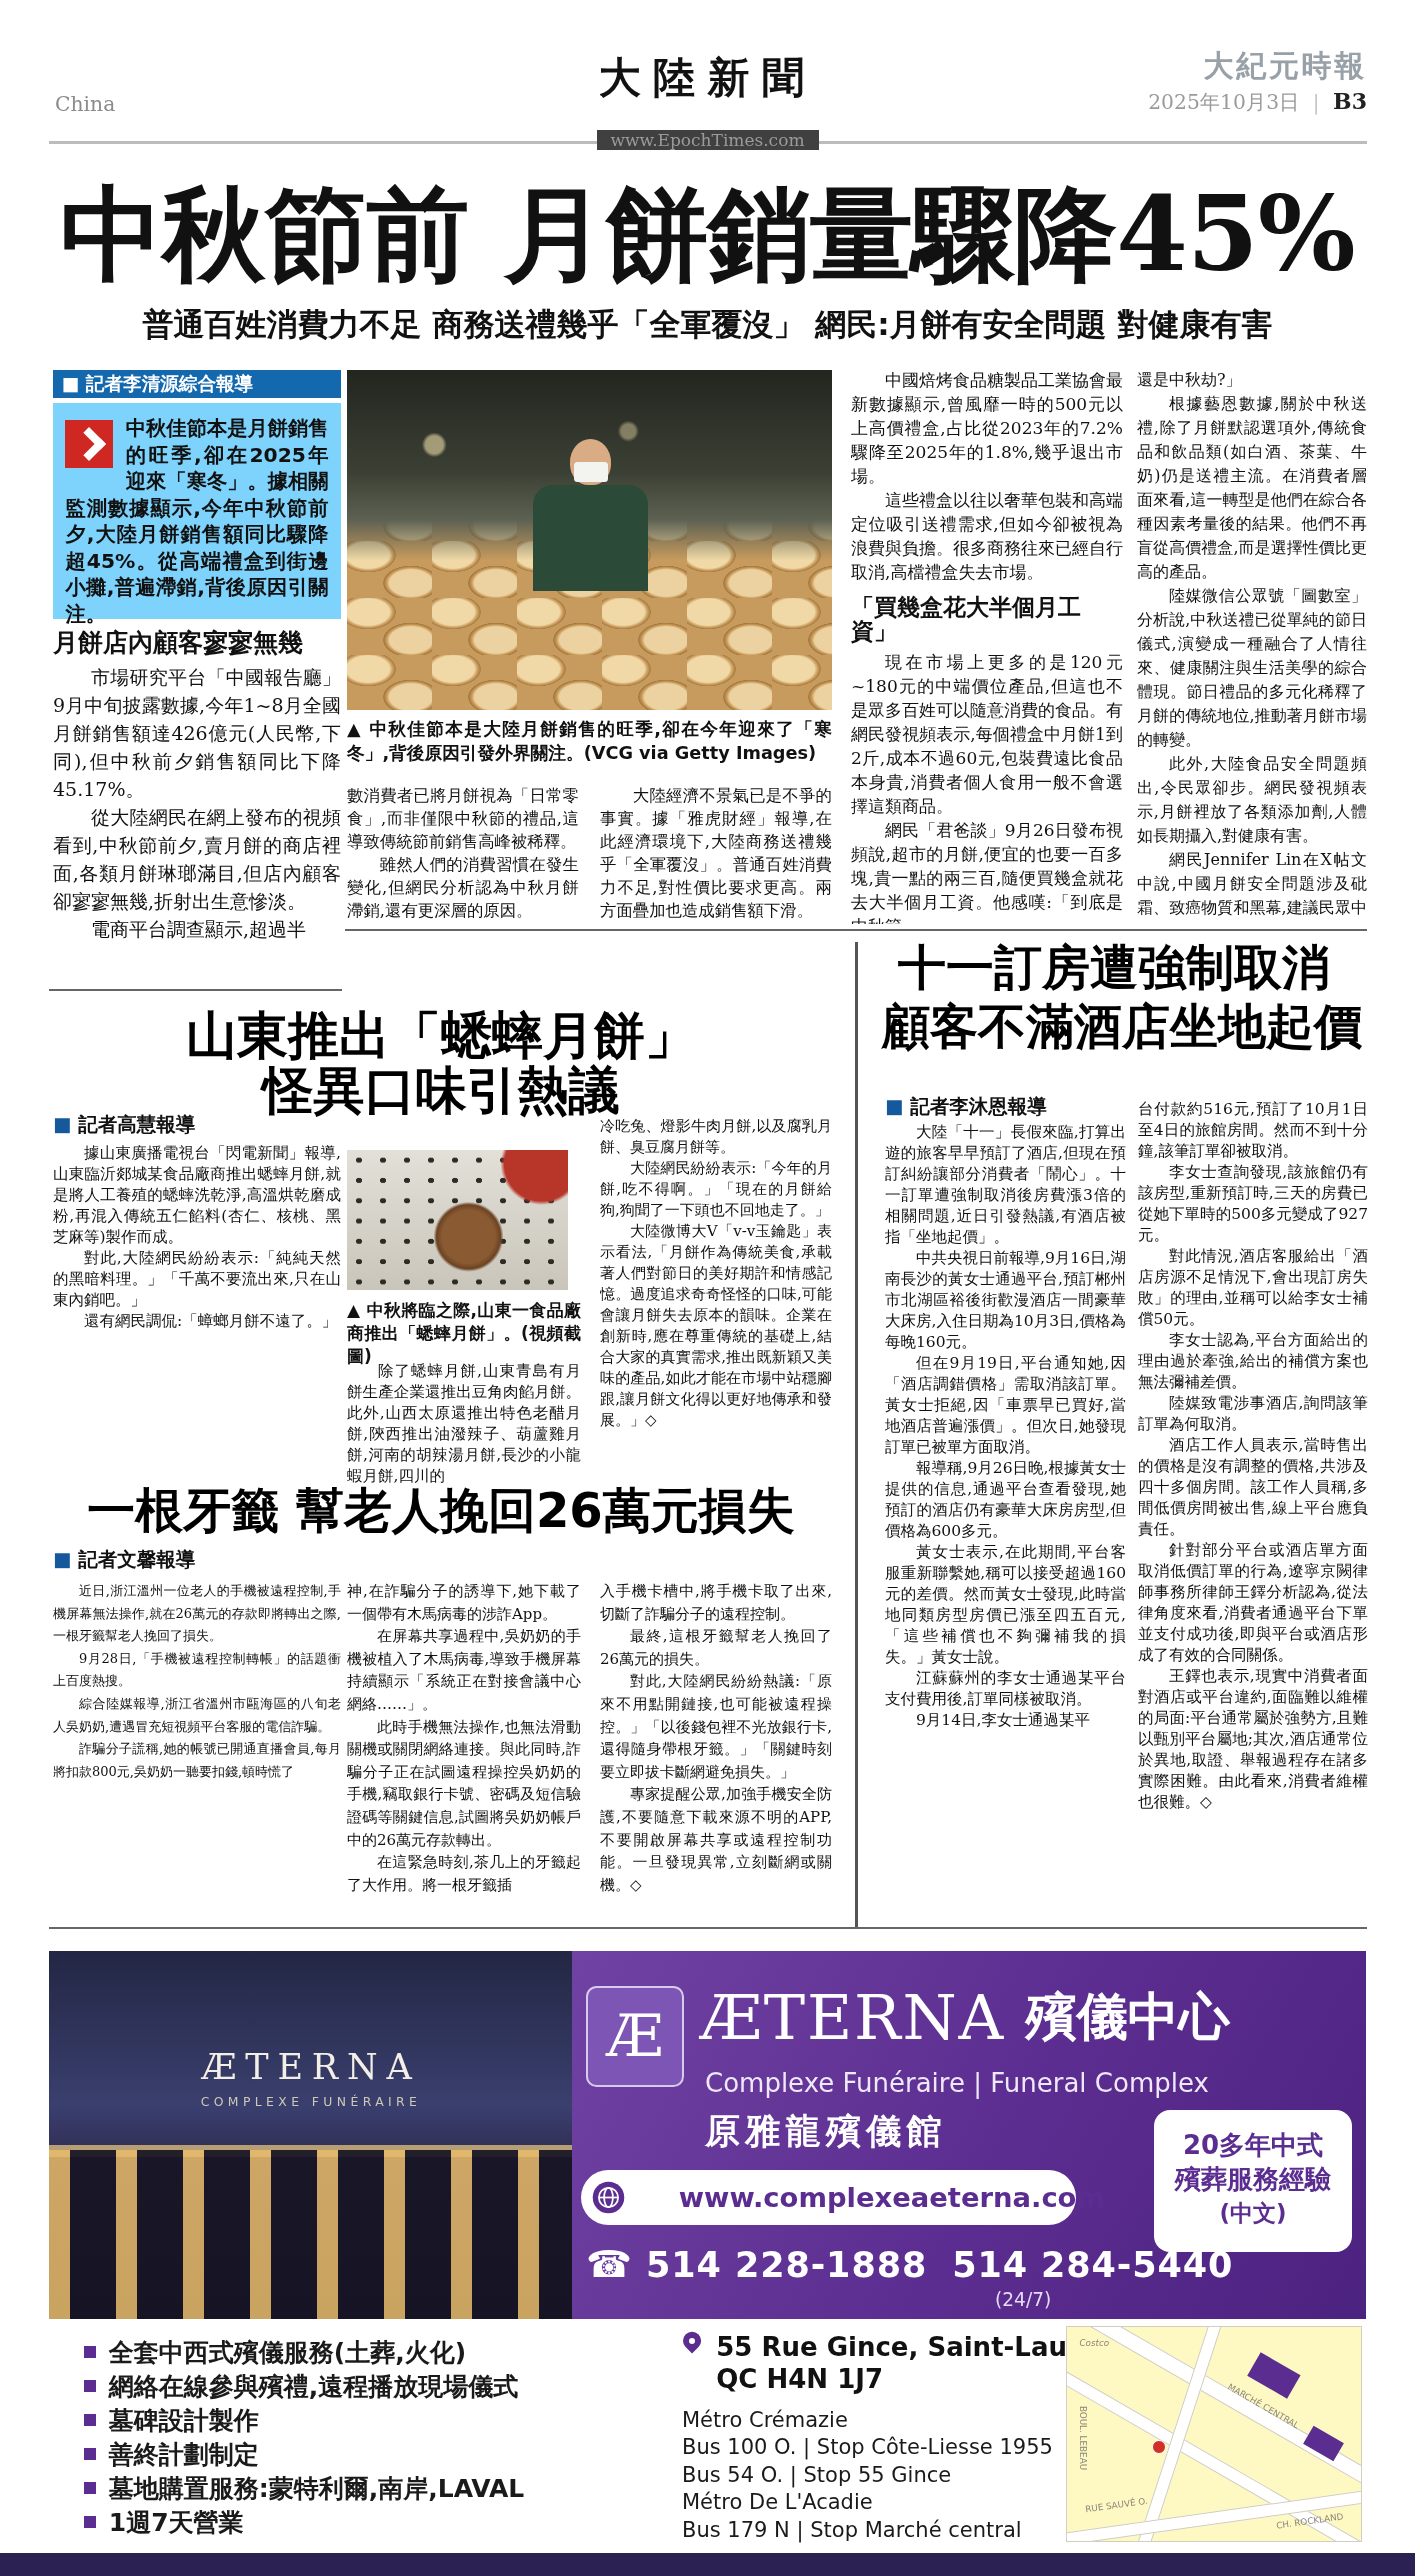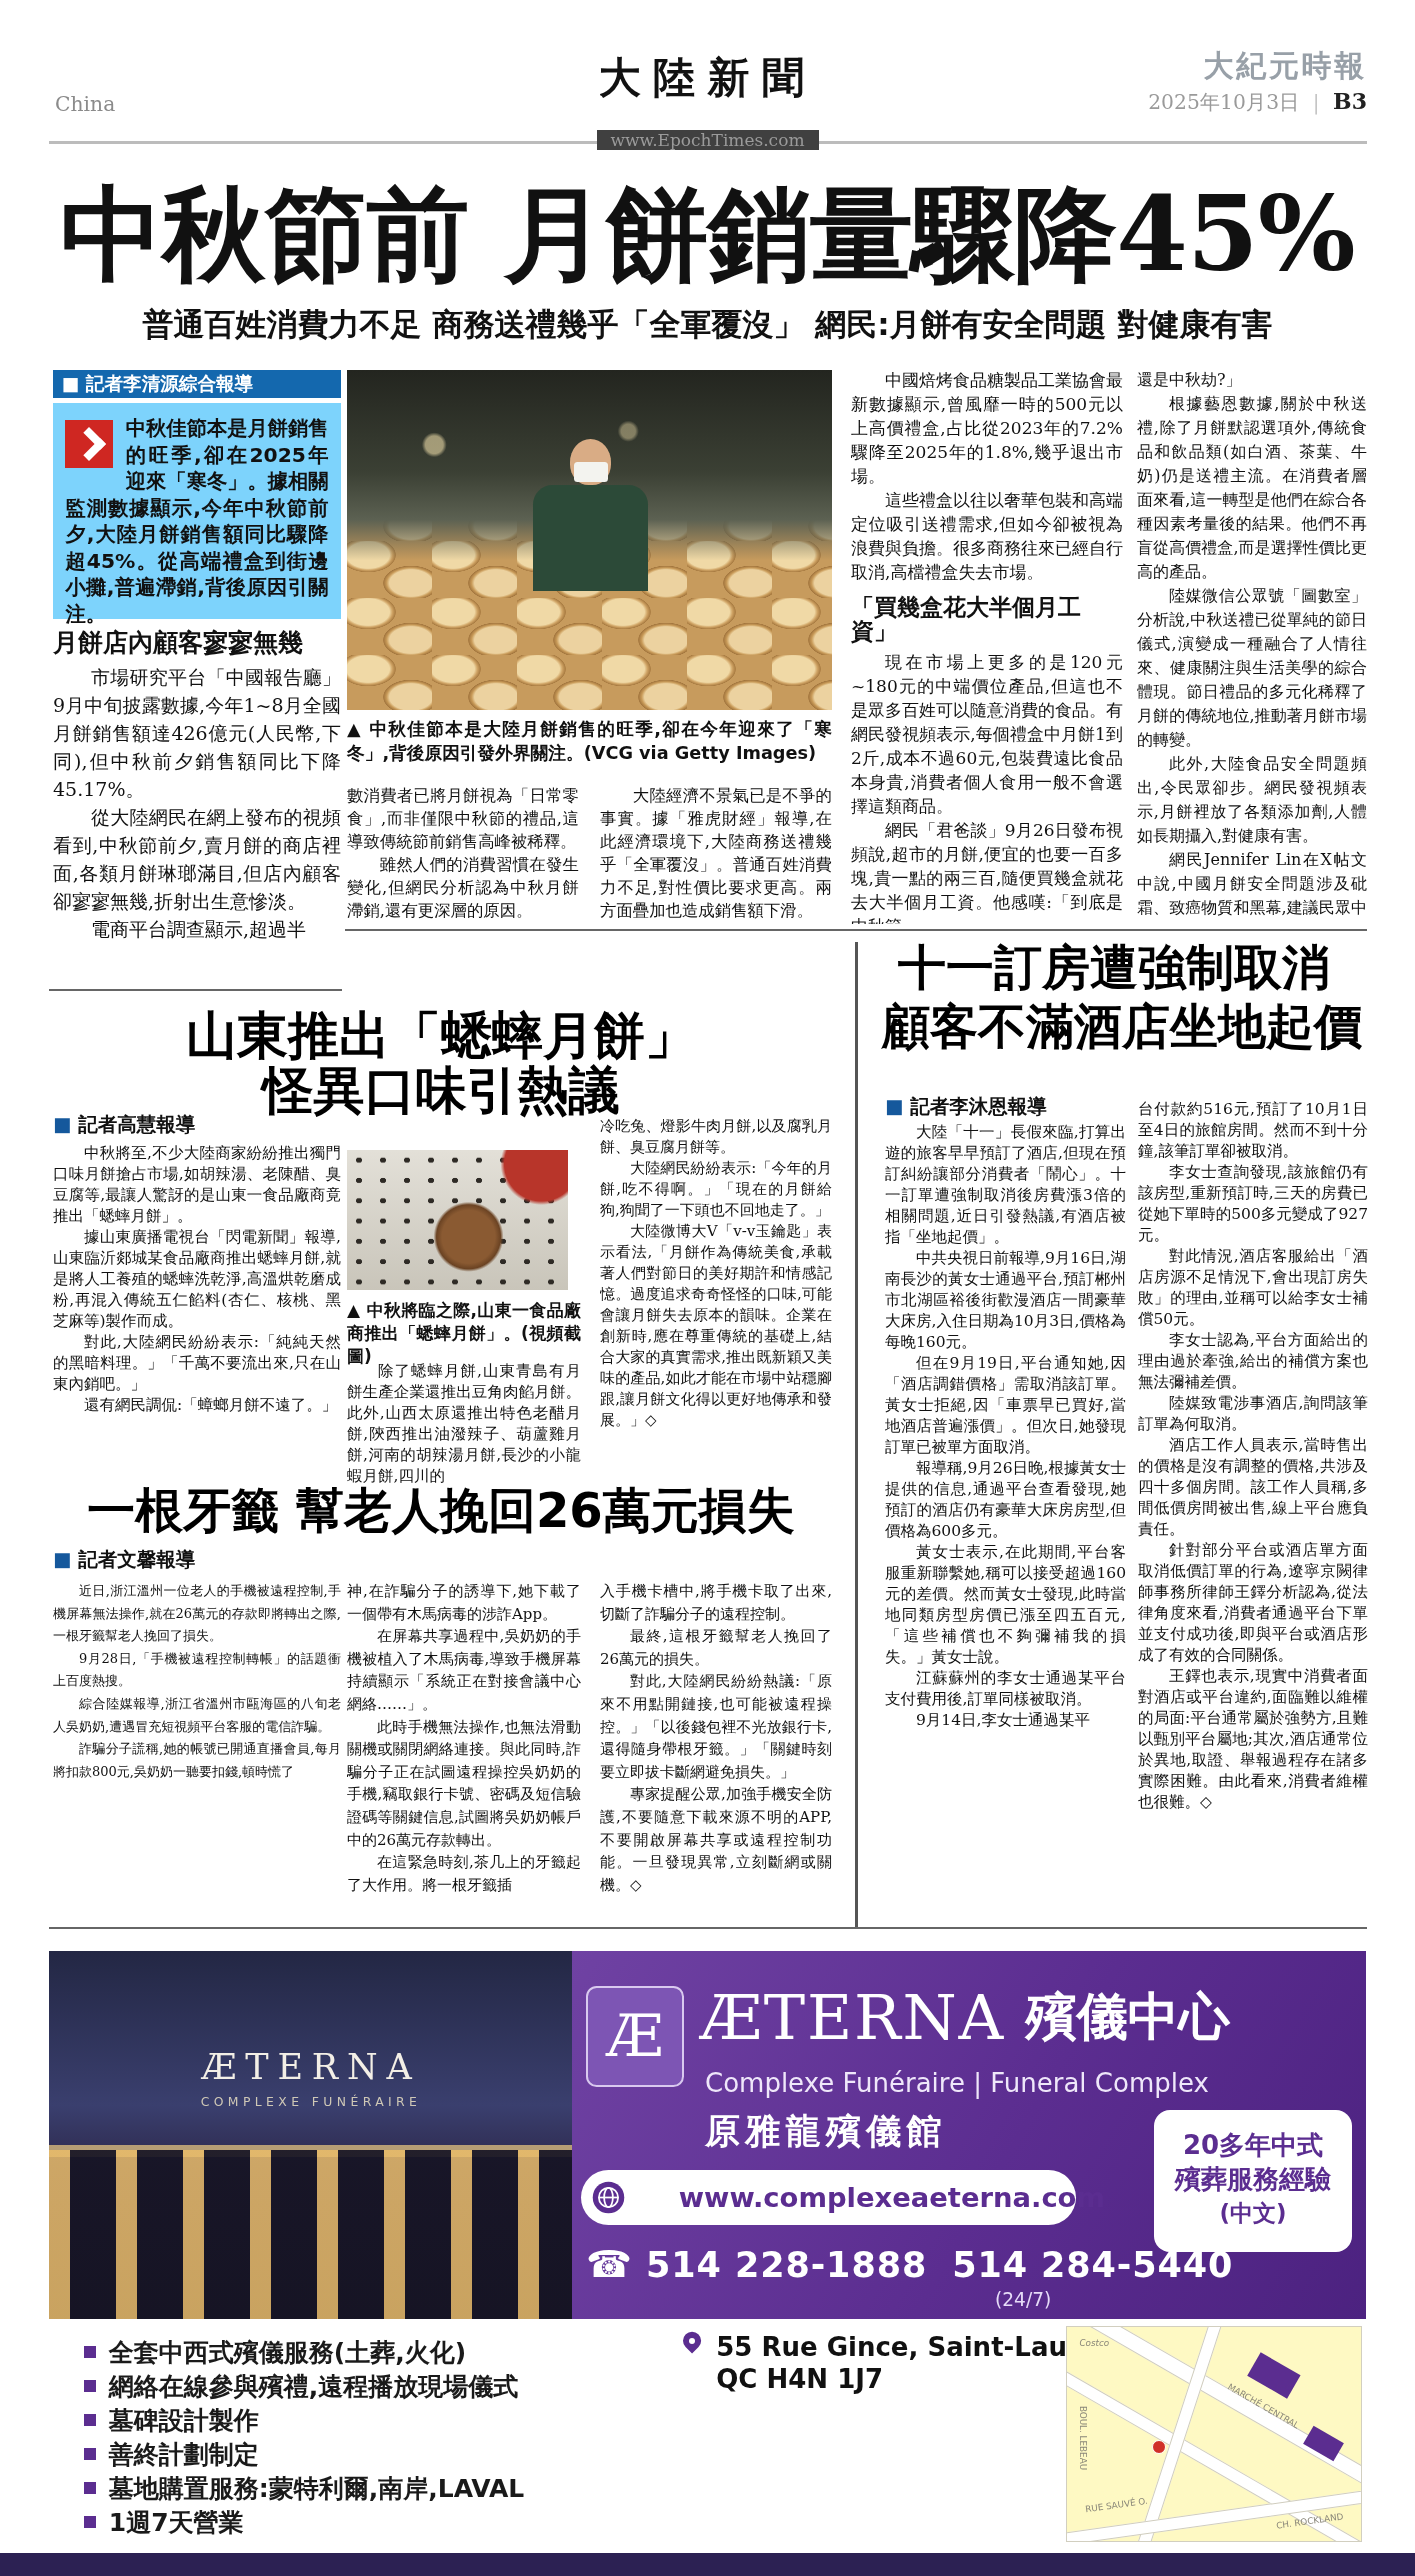--- a/index.html
+++ b/index.html
@@ -143,21 +143,20 @@
 
   <div class="abs rule" style="left:345px;top:929px;width:1022px;height:1.8px;"></div>
   <div class="abs rule" style="left:49px;top:989px;width:293px;height:1.8px;"></div>
   <div class="abs rule" style="left:855px;top:942px;width:2.7px;height:985px;background:#555;"></div>
 
   <div class="abs bighead" style="left:49px;top:1008px;width:784px;font-size:51px;line-height:55px;">山東推出「蟋蟀月餅」</div>
   <div class="abs bighead" style="left:49px;top:1063px;width:784px;font-size:51px;line-height:55px;">怪異口味引熱議</div>
   <div class="abs rep" style="left:53px;top:1111px;">記者高慧報導</div>
 
   <div class="c" style="left:53px;top:1143px;width:288px;height:334px;font-size:15.5px;line-height:21px;">
-    <p>中秋將至,不少大陸商家紛紛推出獨門口味月餅搶占市場,如胡辣湯、老陳醋、臭豆腐等,最讓人驚訝的是山東一食品廠商竟推出「蟋蟀月餅」。</p>
     <p>據山東廣播電視台「閃電新聞」報導,山東臨沂郯城某食品廠商推出蟋蟀月餅,就是將人工養殖的蟋蟀洗乾淨,高溫烘乾磨成粉,再混入傳統五仁餡料(杏仁、核桃、黑芝麻等)製作而成。</p>
     <p>對此,大陸網民紛紛表示:「純純天然的黑暗料理。」「千萬不要流出來,只在山東內銷吧。」</p>
     <p>還有網民調侃:「蟑螂月餅不遠了。」</p>
   </div>
 
   <div class="abs" id="photo2" style="left:347px;top:1150px;width:221px;height:140px;"></div>
   <div class="abs cap" style="left:347px;top:1299px;width:234px;font-size:17px;line-height:23px;">▲ 中秋將臨之際,山東一食品廠商推出「蟋蟀月餅」。(視頻截圖)</div>
   <div class="c" style="left:347px;top:1361px;width:234px;height:124px;font-size:15.5px;line-height:21px;">
     <p>除了蟋蟀月餅,山東青島有月餅生產企業還推出豆角肉餡月餅。此外,山西太原還推出特色老醋月餅,陝西推出油潑辣子、葫蘆雞月餅,河南的胡辣湯月餅,長沙的小龍蝦月餅,四川的</p>
   </div>
@@ -286,20 +285,27 @@
           <span>1週7天營業</span>
         </div>
     </div>
 
     <div class="abs" style="left:633px;top:12.4px;">
       <span class="pin"></span>
       <span class="sans" style="font-size:26px;font-weight:bold;display:inline-block;vertical-align:top;margin-left:8.8px;line-height:32px;">
         <span>55 Rue Gince, Saint-Laurent,</span><br>
         <span>QC H4N 1J7</span>
       </span>
+    </div>
+    <div class="abs sans" style="left:633px;top:88px;font-size:21px;line-height:27.4px;color:#1a1a1a;">
+      <div>Métro Crémazie</div>
+      <div>Bus 100 O. | Stop Côte-Liesse 1955</div>
+      <div>Bus 54 O. | Stop 55 Gince</div>
+      <div>Métro De L'Acadie</div>
+      <div>Bus 179 N | Stop Marché central</div>
     </div>
 
     <div id="map" style="left:1017px;top:7px;width:294px;height:214px;">
       <div class="road" style="left:-35px;top:62px;width:389px;height:14px;transform:rotate(30deg);"></div>
       <div class="road" style="left:-53px;top:133px;width:407px;height:10.6px;transform:rotate(30deg);"></div>
       <div class="road" style="left:106px;top:-35px;width:10.6px;height:283px;transform:rotate(18deg);"></div>
       <div class="road" style="left:-8.8px;top:184px;width:318px;height:10.6px;transform:rotate(-8deg);"></div>
       <div class="pblock" style="left:184px;top:35px;width:46px;height:26.5px;transform:rotate(30deg);"></div>
       <div class="pblock" style="left:239px;top:106px;width:35px;height:21px;transform:rotate(30deg);"></div>
       <div class="lbl" style="left:12.4px;top:10.6px;font-style:italic;">Costco</div>

